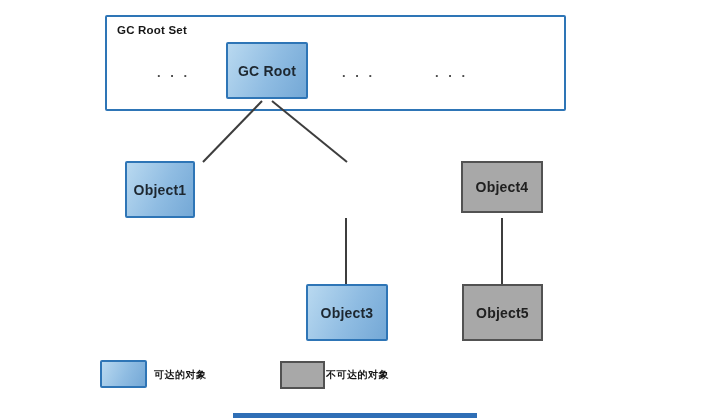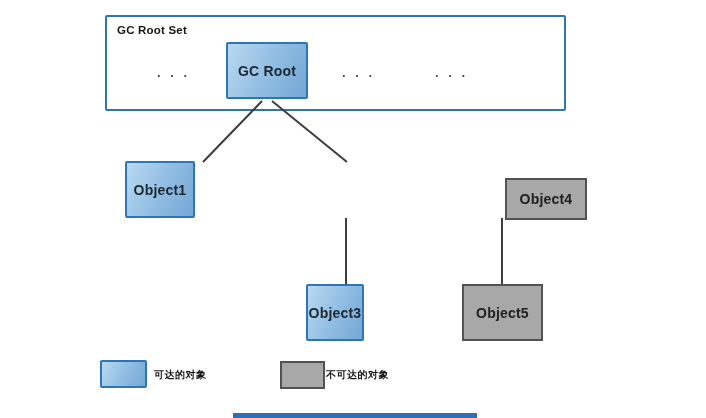--- a/index.html
+++ b/index.html
@@ -45,22 +45,22 @@
     border:2px solid var(--reachable-border);border-radius:2px;
     background:linear-gradient(115deg,var(--reachable-fill-light) 0%,var(--reachable-fill-mid) 55%,var(--reachable-fill-dark) 100%);
   }
   .node.gray{
     border:2px solid var(--unreachable-border);
     background:var(--unreachable-fill);color:#202020;
   }
   .n-gcroot{left:226px;top:42px;width:82px;height:57px;}
   .n-obj1{left:125px;top:161px;width:70px;height:57px;}
   .n-obj2{left:305px;top:161px;width:83px;height:57px;}
-  .n-obj3{left:306px;top:284px;width:58px;height:57px;}
-  .n-obj4{left:461px;top:178px;width:82px;height:42px;margin-left:44px;}
+  .n-obj3{left:306px;top:284px;width:82px;height:57px;}
+  .n-obj4{left:461px;top:161px;width:82px;height:52px;}
   .n-obj5{left:462px;top:284px;width:81px;height:57px;}
   .swatch{position:absolute;box-sizing:border-box;z-index:2;}
   .swatch.blue{
     left:100px;top:360px;width:47px;height:28px;
     border:2px solid var(--reachable-border);border-radius:2px;
     background:linear-gradient(115deg,var(--reachable-fill-light) 0%,var(--reachable-fill-mid) 55%,var(--reachable-fill-dark) 100%);
   }
   .swatch.gray{
     left:280px;top:361px;width:45px;height:28px;
     border:2px solid var(--unreachable-border);background:var(--unreachable-fill);

